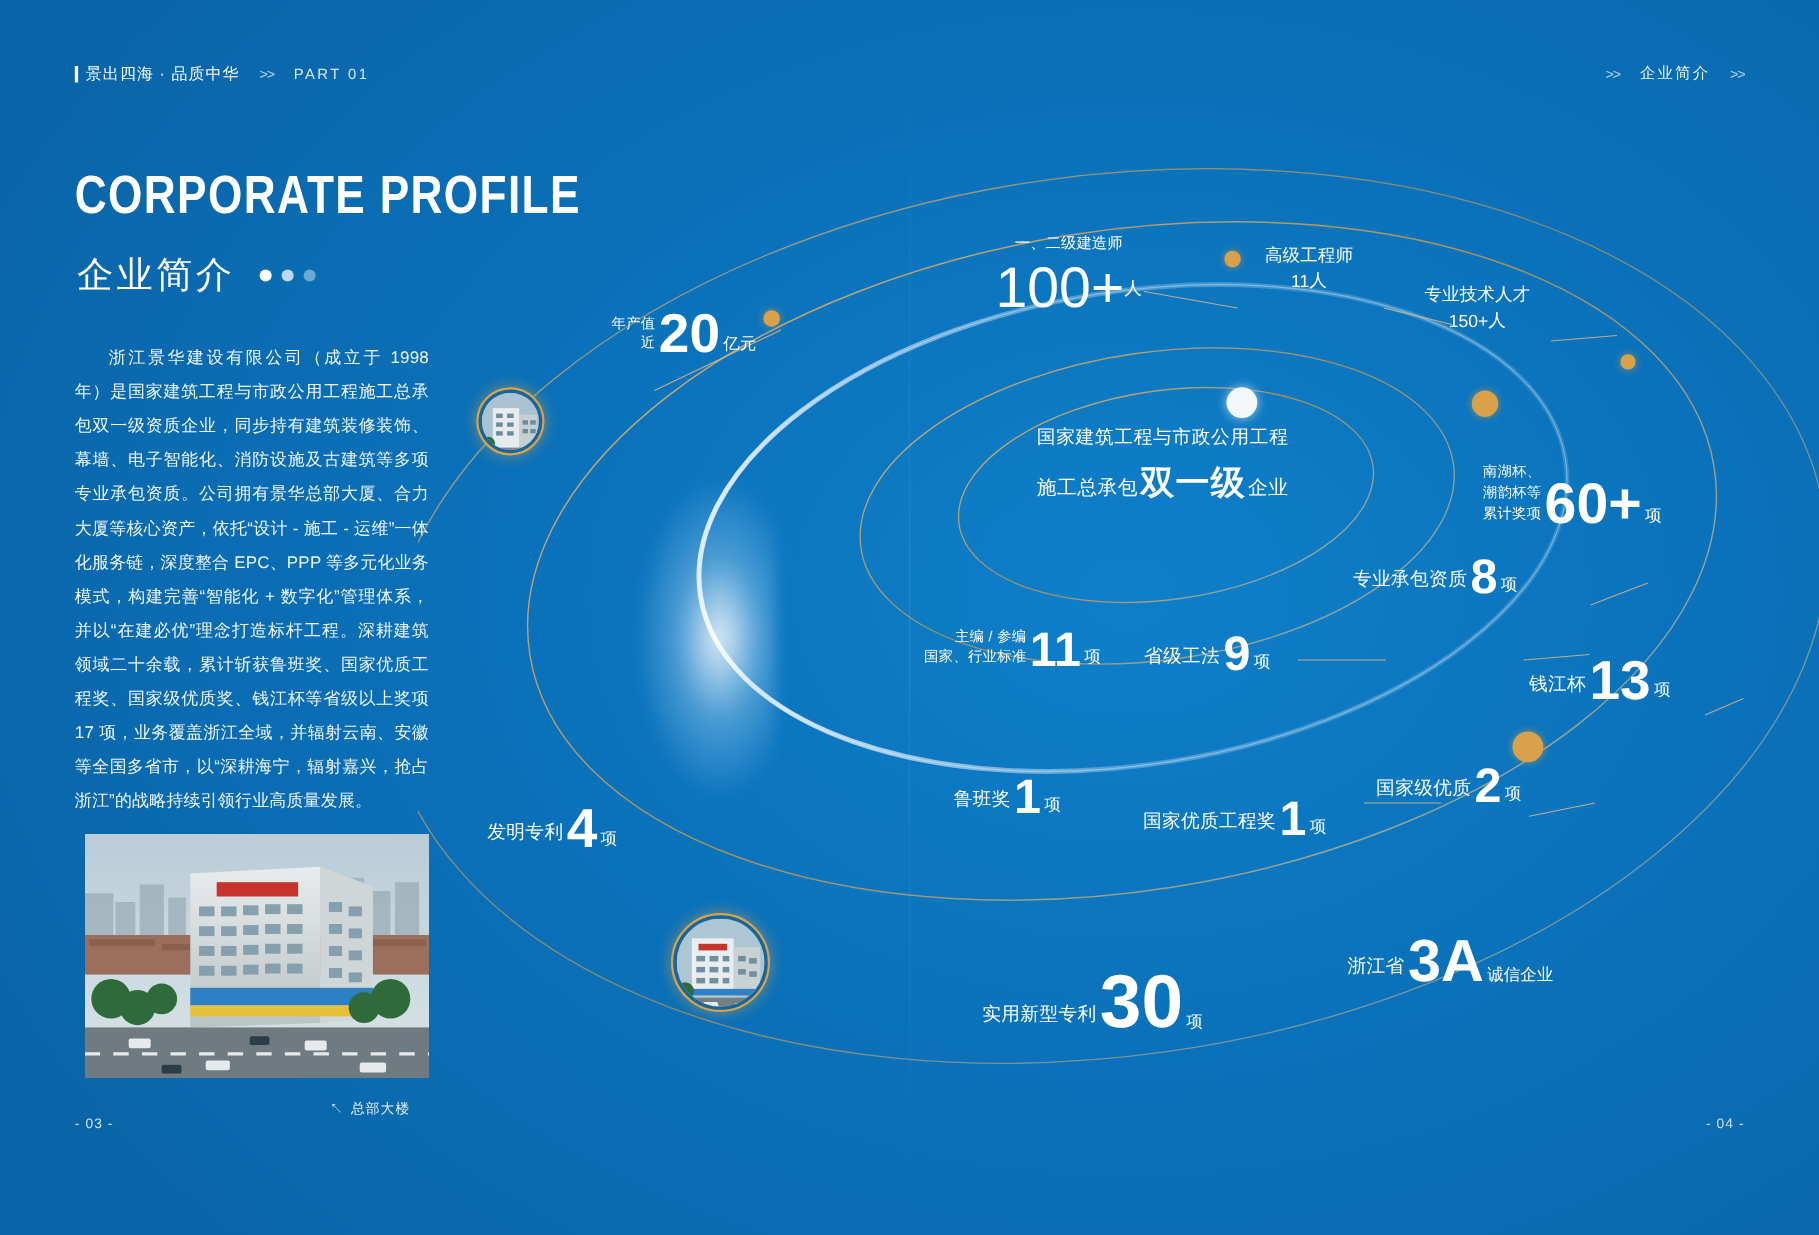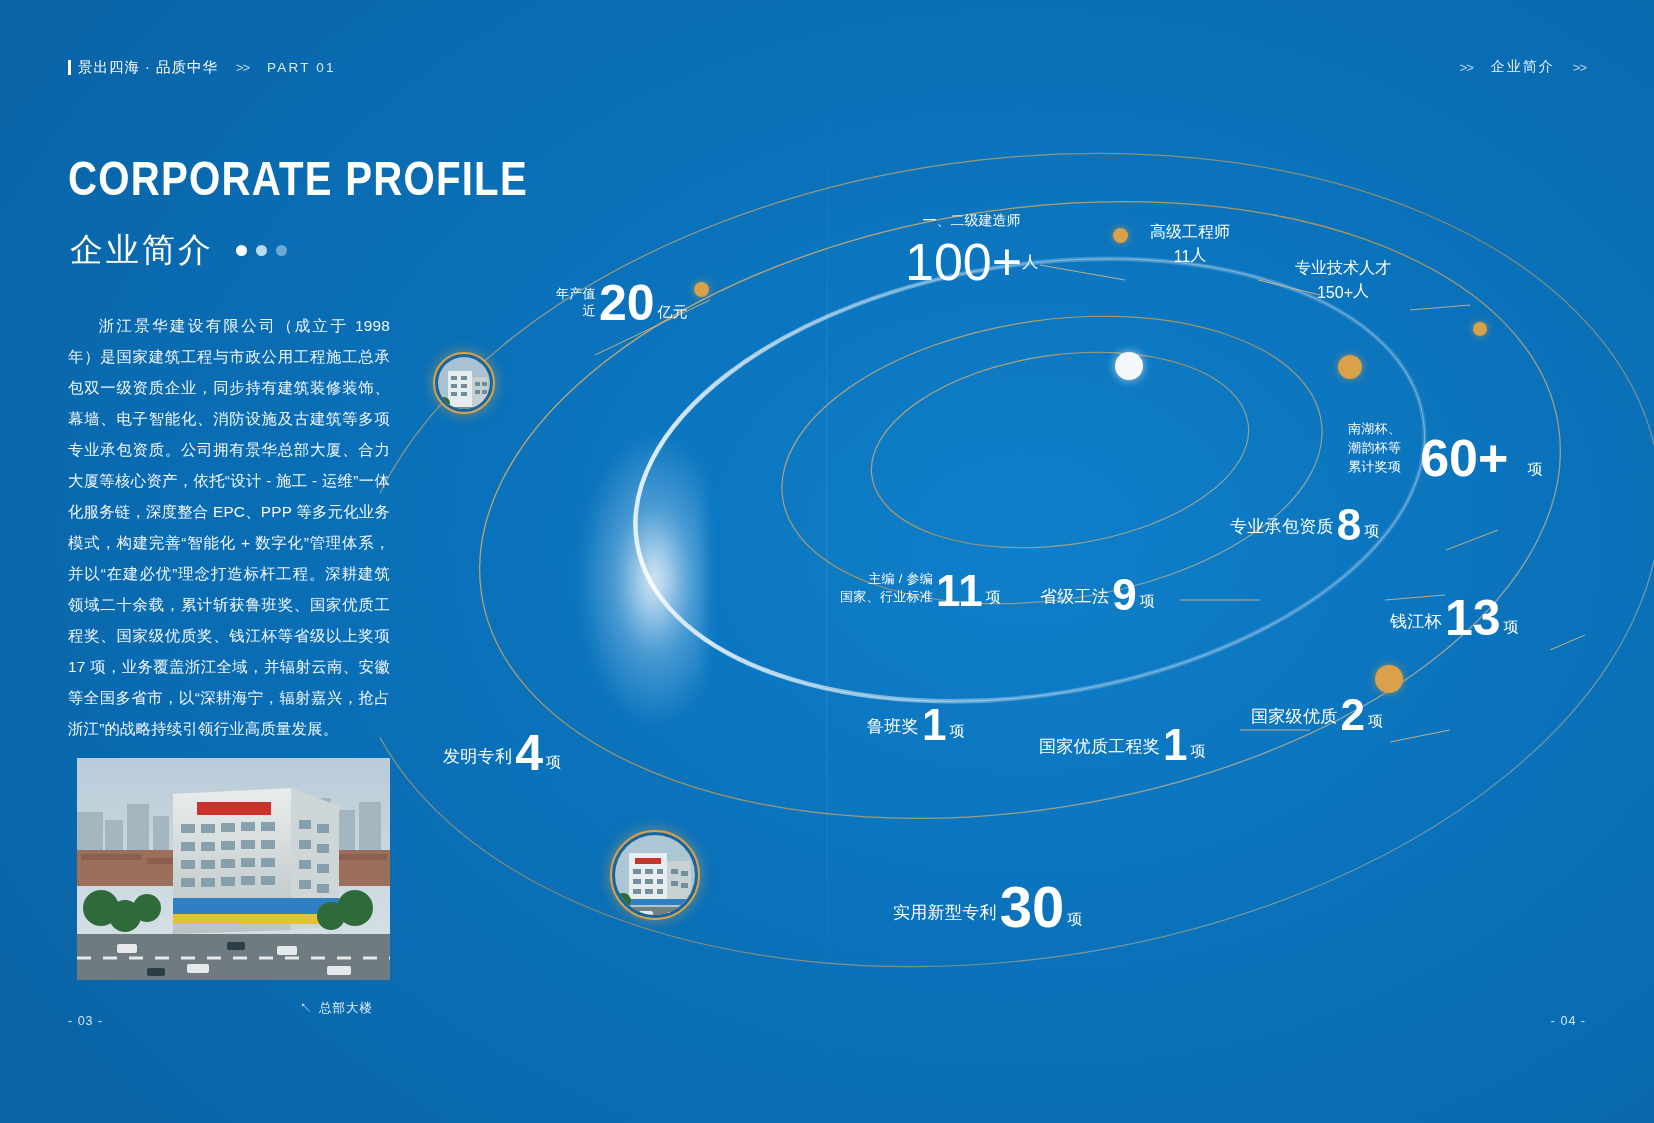--- a/index.html
+++ b/index.html
@@ -356,20 +356,28 @@
             <circle cx="80" cy="66" r="8"></circle>
           </g>
         <g fill="#e7eaec">
             <rect x="24" y="76" width="14" height="6" rx="2"></rect>
             <rect x="52" y="77" width="14" height="6" rx="2"></rect>
           </g>
       </svg>
     </div>
   </div>
 
+  <div class="core">
+    <div class="core-l1">国家建筑工程与市政公用工程</div>
+    <div class="core-l2">
+      <span>施工总承包</span>
+      <span class="core-big">双一级</span>
+      <span>企业</span>
+    </div>
+  </div>
 
   <div class="stat" style="left:176px; top:150px;justify-content:space-between;">
     <span class="lbl two" style="white-space:pre-line; text-align:right; padding-bottom:6px;">年产值
 近</span>
     <span class="num big">20</span>
     <span class="unit">亿元</span>
   </div>
 
   <div style="position:absolute; left:525px; top:82px; text-align:center;">
     <div class="lbl" style="font-size:14px;">一、二级建造师</div>
@@ -388,21 +396,21 @@
   </div>
 
   <div style="position:absolute; left:915px; top:128px; text-align:center;">
     <div class="lbl">专业技术人才</div>
     <div style="display:flex; align-items:flex-end; justify-content:center; margin-top:2px;">
       <span class="num big">150+</span>
       <span class="unit">人</span>
     </div>
   </div>
 
-  <div class="stat" style="left:968px; top:290px;gap:16px;">
+  <div class="stat" style="left:968px; top:290px;">
     <span class="lbl two" style="white-space:pre-line; text-align:right; padding-bottom:6px; line-height:1.45;">南湖杯、
 潮韵杯等
 累计奖项</span>
     <span class="num big" style="font-size:52px;">60+</span>
     <span class="unit">项</span>
   </div>
 
   <div class="stat" style="left:850px; top:375px;">
     <span class="lbl" style="padding-bottom:6px;">专业承包资质</span>
     <span class="num">8</span>
@@ -447,18 +455,23 @@
   </div>
 
   <div class="stat" style="left:15px; top:600px;margin-left:48px;">
     <span class="lbl" style="padding-bottom:6px;">发明专利</span>
     <span class="num big">4</span>
     <span class="unit">项</span>
   </div>
 
   <div class="stat" style="left:513px; top:750px;">
     <span class="lbl" style="padding-bottom:8px;">实用新型专利</span>
-    <span class="num big" style="font-size:58px;">30</span>
-    <span class="unit">项</span>
-  </div>
-
+    <span class="num big" style="font-size:68px;">30</span>
+    <span class="unit">项</span>
+  </div>
+
+  <div class="stat" style="left:845px; top:720px;">
+    <span class="lbl" style="padding-bottom:8px;">浙江省</span>
+    <span class="num big" style="font-size:54px;">3A</span>
+    <span class="unit">诚信企业</span>
+  </div>
 
 </div>
 
 </body></html>

